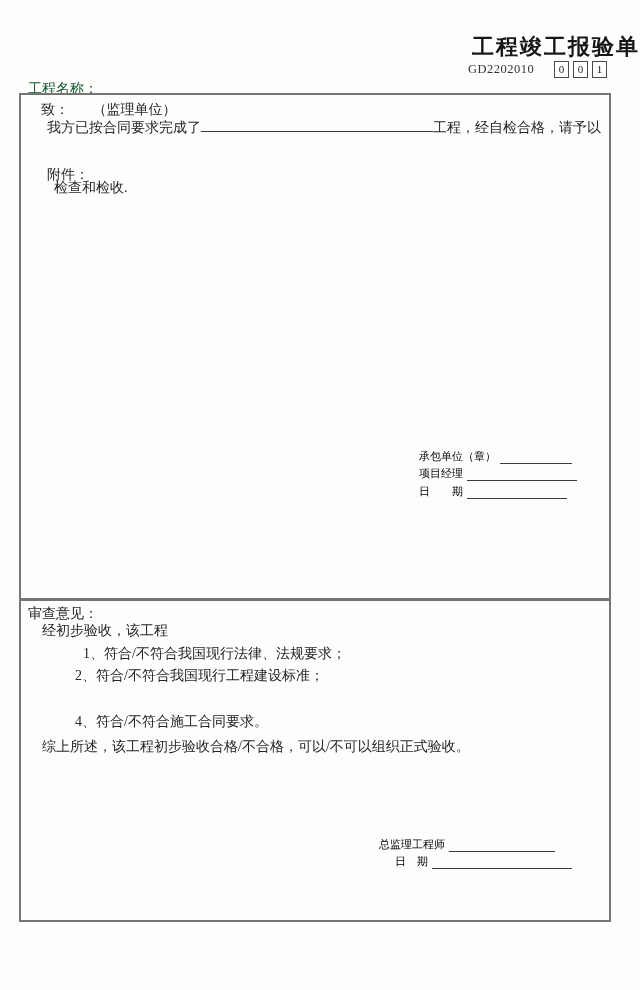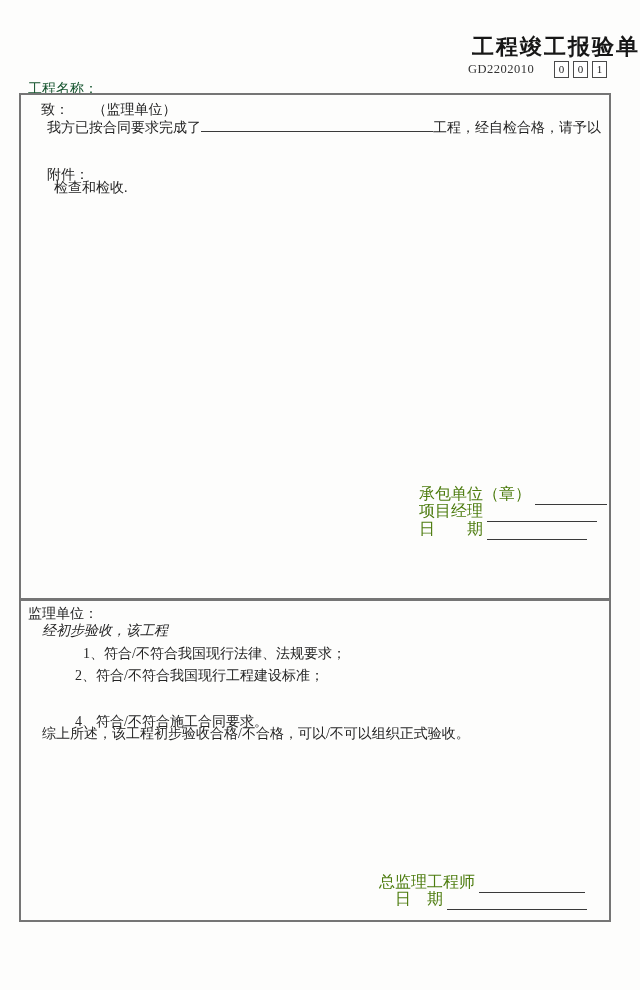--- a/index.html
+++ b/index.html
@@ -38,21 +38,21 @@
   .box1{top:93px;height:507px;border:2px solid #757575;border-bottom-width:2px;}
   .box2{top:599px;height:323px;border:2px solid #757575;border-top-width:2px;}
   .t{position:absolute;font-size:14px;line-height:17px;white-space:nowrap;color:#242424;}
   .gap-label{margin-right:20px;}
   .blank{
     display:inline-block;height:13px;vertical-align:baseline;
     border-bottom:1px solid #3a3a3a;
   }
   .blank-main{width:232px;}
   
-  .sign-block{position:absolute;font-size:16px;color:#4d7c0f;margin-top:41px;}
+  .sign-block{position:absolute;font-size:11px;color:#000000;}
   .sign-line{display:flex;align-items:flex-end;height:17.5px;white-space:nowrap;}
   .sign-line .lbl{margin-right:4px;}
   .indent{padding-left:16px;}
   .b72{width:72px;}  .b100{width:100px;} .b106{width:106px;}
   .b110{width:110px;} .b112{width:112px;} .b140{width:140px;}
 </style>
 </head>
 <body>
 
 <div class="page">
@@ -94,28 +94,28 @@
       </div>
       <div class="sign-line">
         <span class="lbl">日　　期</span>
         <span class="blank b100"></span>
       </div>
     </div>
   </div>
 
   <div class="box box2">
 
-    <div class="t" style="left:7px;top:4px;">监理单位：</div>
-    <div class="t" style="left:21px;top:21px;font-style:italic;">经初步验收，该工程</div>
+    <div class="t" style="left:7px;top:4px;">审查意见：</div>
+    <div class="t" style="left:21px;top:21px;">经初步验收，该工程</div>
 
     <div class="t" style="left:34px;top:44px;margin-left:28px;">1、符合/不符合我国现行法律、法规要求；</div>
     <div class="t" style="left:54px;top:66px;">2、符合/不符合我国现行工程建设标准；</div>
     <div class="t" style="left:54px;top:112px;">4、符合/不符合施工合同要求。</div>
 
-    <div class="t" style="left:21px;top:124px;">综上所述，该工程初步验收合格/不合格，可以/不可以组织正式验收。</div>
+    <div class="t" style="left:21px;top:137px;">综上所述，该工程初步验收合格/不合格，可以/不可以组织正式验收。</div>
 
     <div class="sign-block" style="left:358px;top:233px;">
       <div class="sign-line">
         <span class="lbl">总监理工程师</span>
         <span class="blank b106"></span>
       </div>
       <div class="sign-line indent">
         <span class="lbl">日　期</span>
         <span class="blank b140"></span>
       </div>

